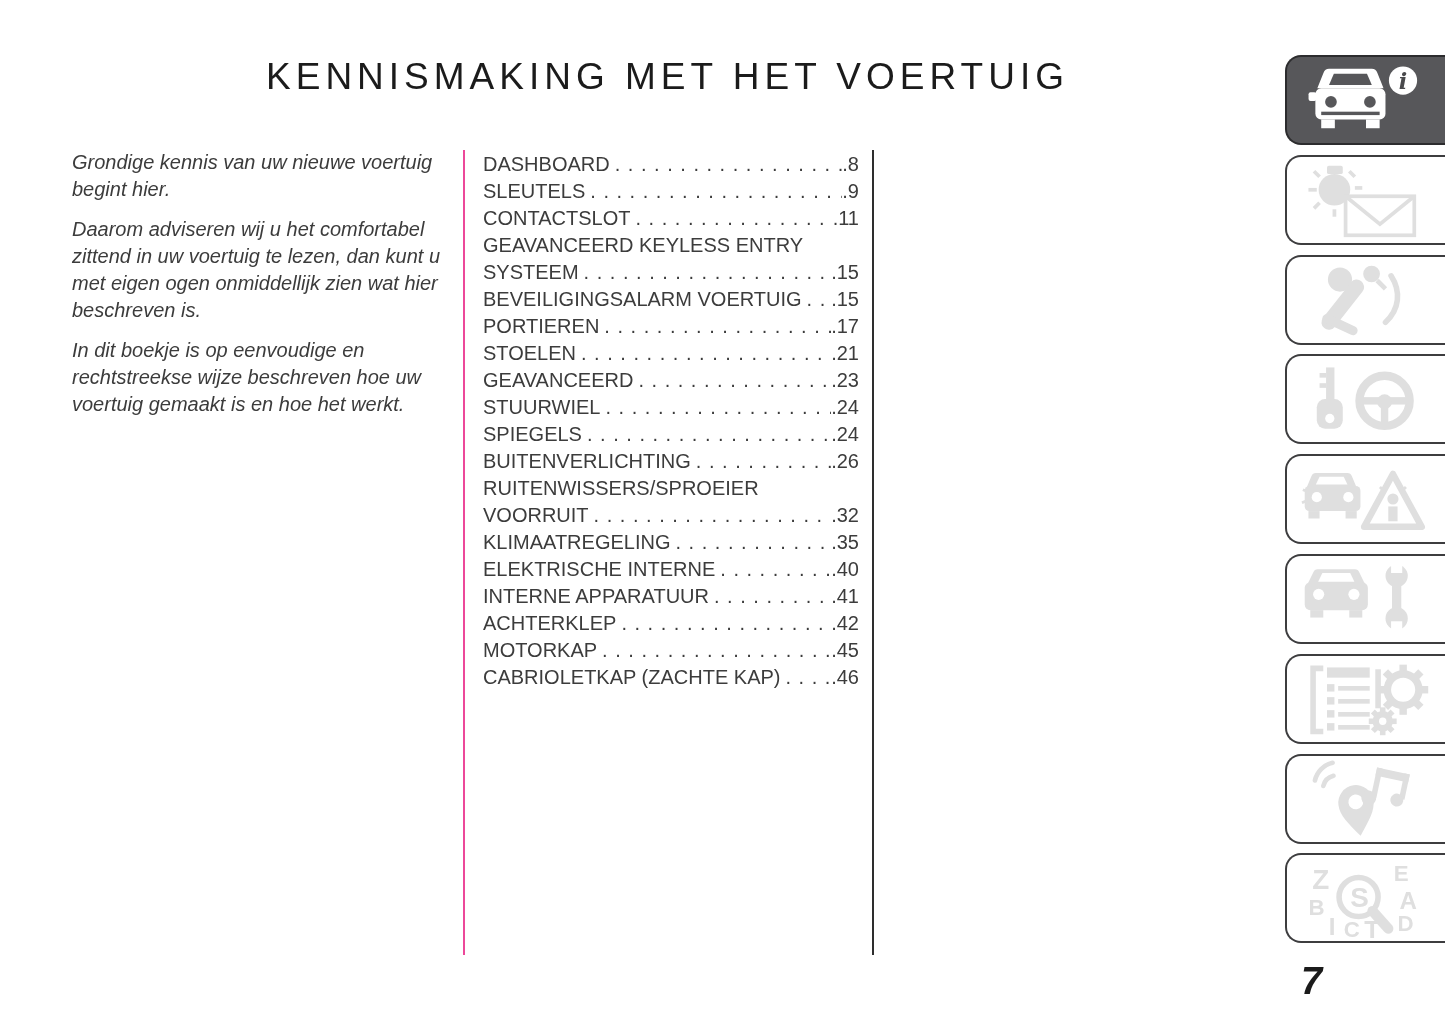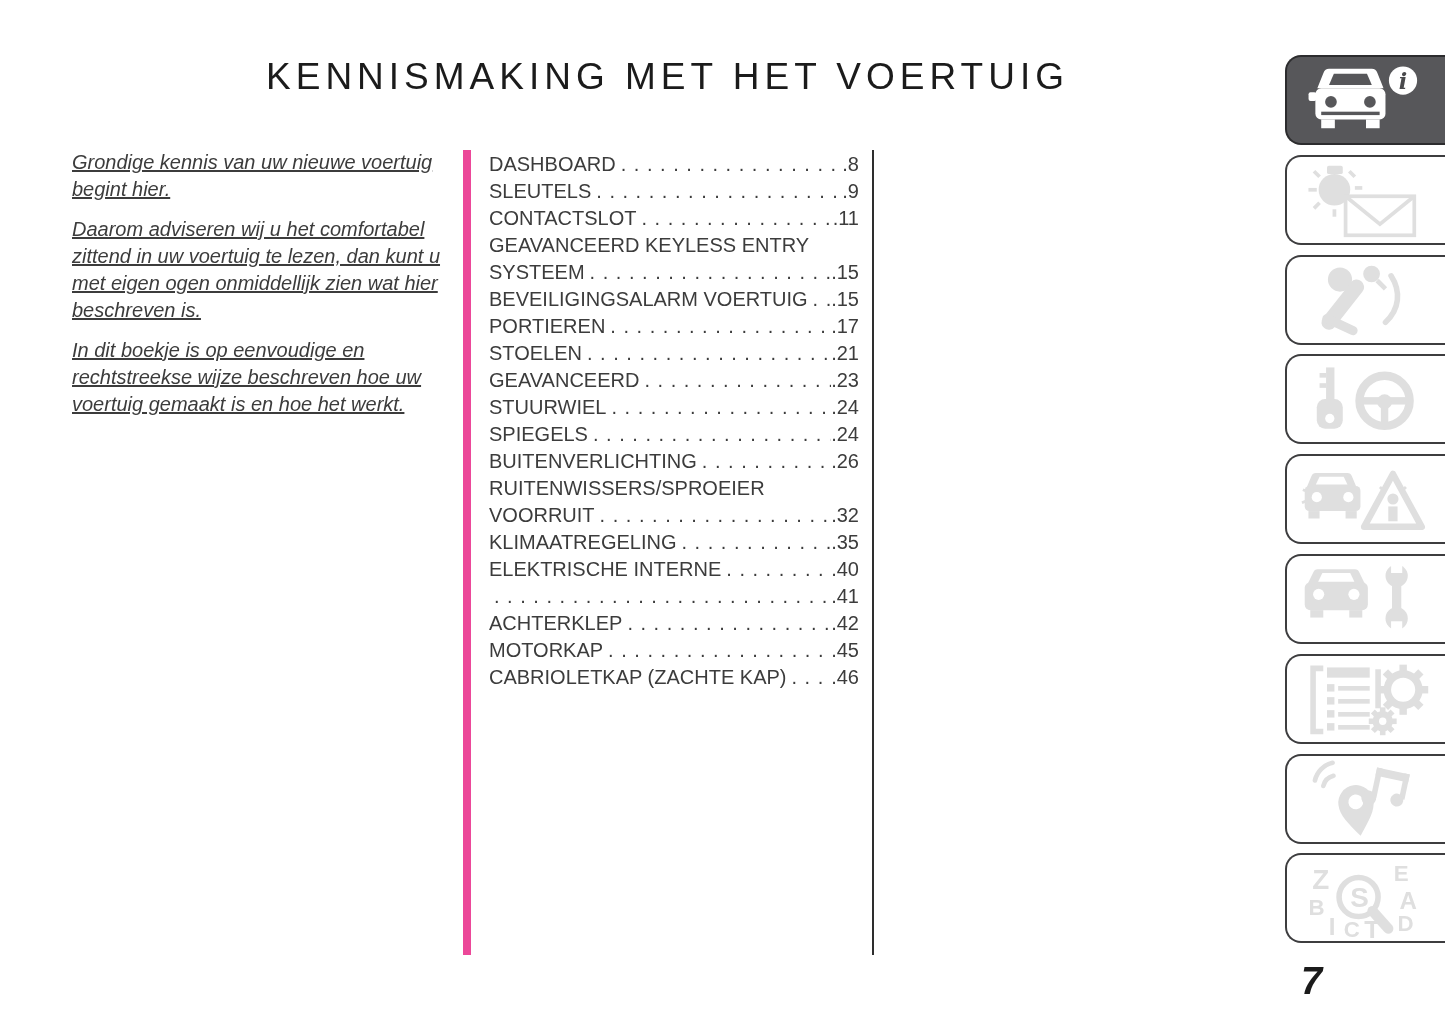--- a/index.html
+++ b/index.html
@@ -4,24 +4,24 @@
 <style>
   * { margin:0; padding:0; box-sizing:border-box; }
   html,body { width:1445px; height:1019px; background:#ffffff; overflow:hidden; position:relative;
               font-family:"Liberation Sans", sans-serif; }
 
   .page-title { position:absolute; left:0; top:56px; width:1335px; text-align:center;
                 font-size:37px; font-weight:normal; letter-spacing:5px; color:#1b1b1b; white-space:nowrap; }
 
   .intro { position:absolute; left:72px; top:149px; width:382px;
            font-style:italic; font-size:20px; line-height:27px; color:#3c3c3c; }
-  .intro p { margin-bottom:13px;text-decoration:underline; }
+  .intro p { margin-bottom:13px; }
 
   .toc-col { position:absolute; left:463px; top:150px; width:411px; height:805px;
-             border-left:8px solid #ec4899; border-right:2px solid #2e2e2e;
+             border-left:2px solid #ec4899; border-right:2px solid #2e2e2e;
              padding:1px 13px 0 18px; }
   .toc-row { display:flex; align-items:baseline; font-size:20px; line-height:27px;
              color:#3c3c3c; white-space:nowrap; }
   .toc-label { flex:0 0 auto; }
   .toc-leader { flex:1 1 auto; overflow:hidden; letter-spacing:1px; margin-left:5px; }
   .toc-page { flex:0 0 auto; }
 
   .sidebar { position:absolute; left:1285px; top:55px; width:160px;
              display:flex; flex-direction:column; gap:9.8px; }
   .tab { height:90px; background:#ffffff; border:2px solid #3d3d3f; border-right:none;
@@ -134,20 +134,21 @@
     <span class="toc-page">.35</span>
   </div>
 
   <div class="toc-row">
     <span class="toc-label">ELEKTRISCHE INTERNE</span>
     <span class="toc-leader">. . . . . . . . . . . . . . . . . . . . . . . . . . . . . . . . . . . . . . . . . . . . . . . . . . . . . . . . . . . . </span>
     <span class="toc-page">.40</span>
   </div>
 
   <div class="toc-row">
+    <span class="toc-label">INTERNE APPARATUUR</span>
     <span class="toc-leader">. . . . . . . . . . . . . . . . . . . . . . . . . . . . . . . . . . . . . . . . . . . . . . . . . . . . . . . . . . . . </span>
     <span class="toc-page">.41</span>
   </div>
 
   <div class="toc-row">
     <span class="toc-label">ACHTERKLEP</span>
     <span class="toc-leader">. . . . . . . . . . . . . . . . . . . . . . . . . . . . . . . . . . . . . . . . . . . . . . . . . . . . . . . . . . . . </span>
     <span class="toc-page">.42</span>
   </div>
 

